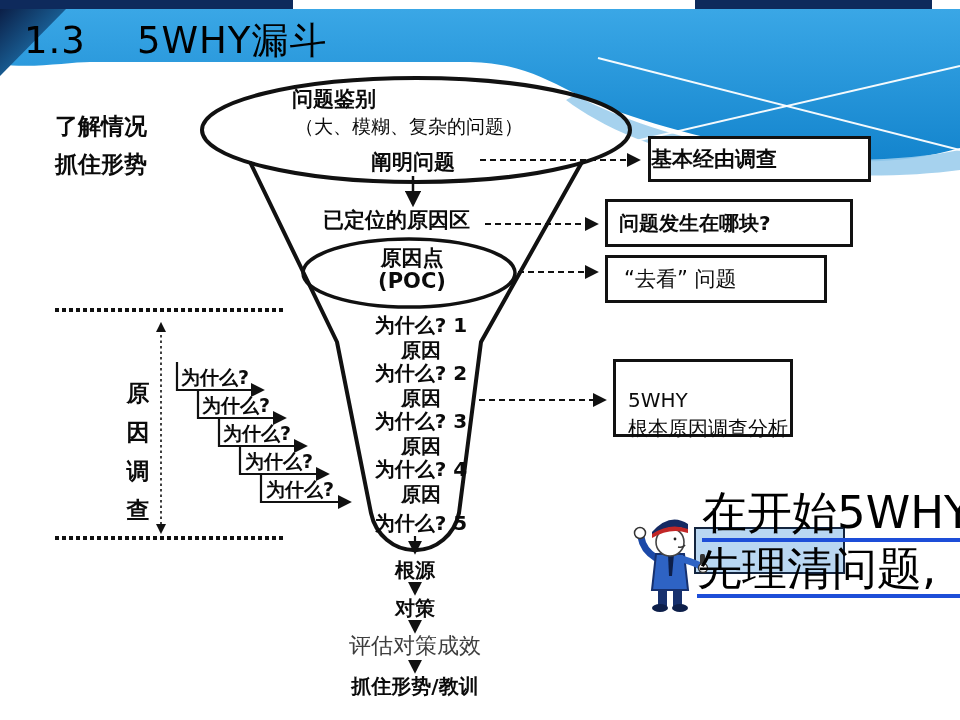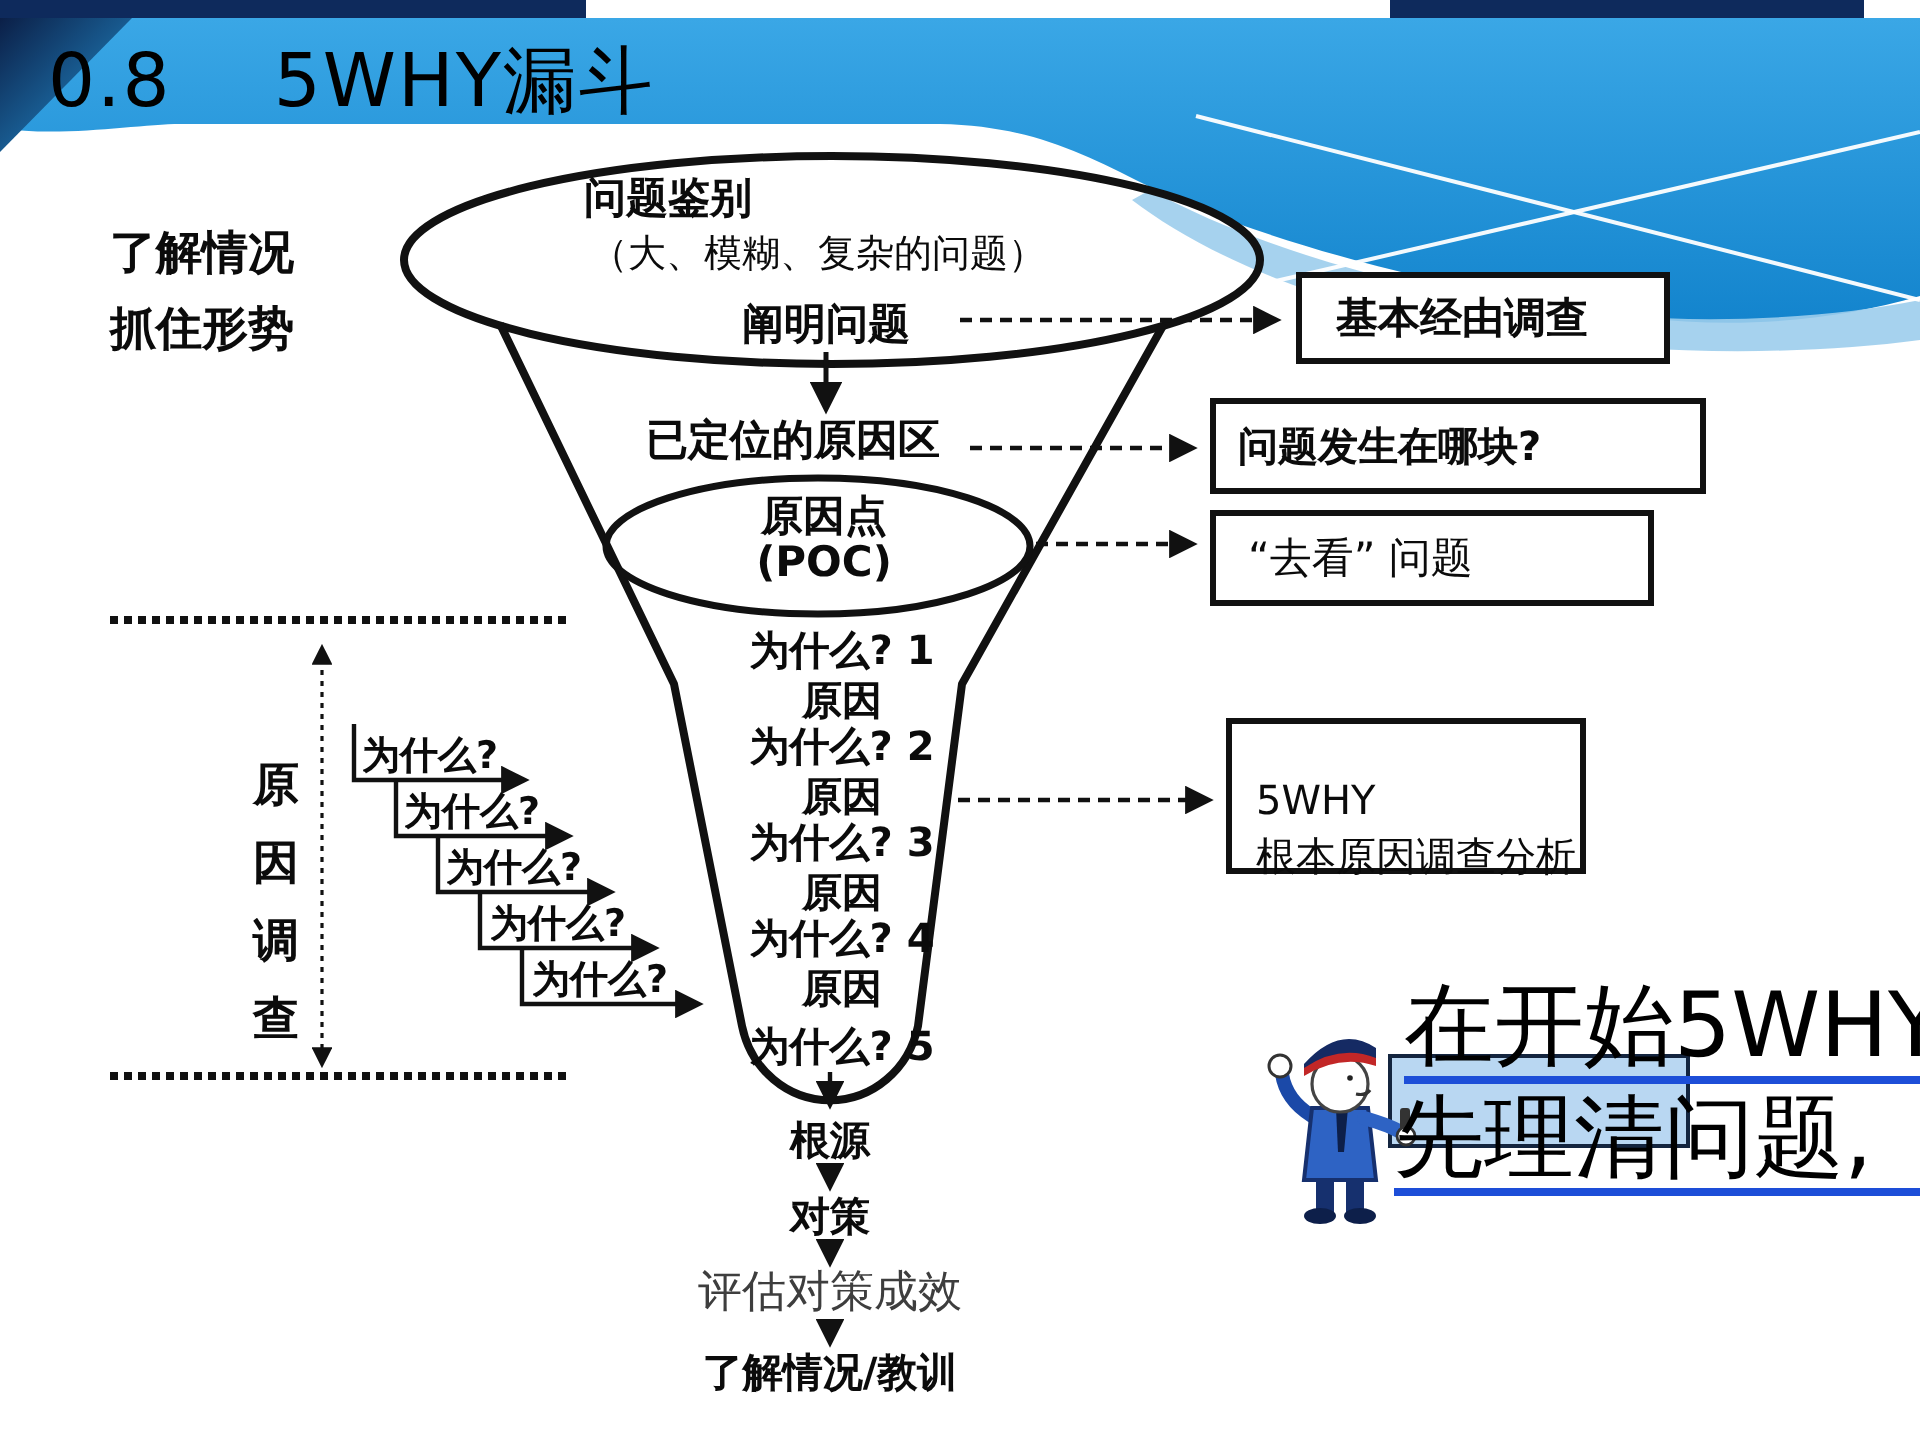--- a/index.html
+++ b/index.html
@@ -25,22 +25,22 @@
   .why{left:421px;font-size:20px;}
   .stair{font-size:19px;text-align:center;}
   #invest{left:124px;top:354px;width:28px;font-size:23px;font-weight:bold;
           line-height:39px;word-break:break-all;white-space:normal;text-align:center;margin-top:20px;}
   #f-root{left:415px;top:557px;font-size:20px;}
   #f-cm{left:415px;top:595px;font-size:20px;}
   #f-eval{left:415px;top:631px;font-size:22px;font-weight:400;color:#3e3e3e;}
   #f-std{left:415px;top:673px;font-size:20px;}
   .rbox{position:absolute;background:#fff;border:3px solid #111;z-index:3;
         color:#0b0b0b;box-sizing:border-box;}
-  #box1{left:648px;top:136px;width:187px;height:46px;line-height:41px;
-        font-size:21px;font-weight:bold;padding-left:17px;}
+  #box1{left:648px;top:136px;width:223px;height:46px;line-height:41px;
+        font-size:21px;font-weight:bold;}
   #box2{left:605px;top:199px;width:248px;height:48px;line-height:43px;
         font-size:20px;font-weight:bold;padding-left:11px;}
   #box3{left:605px;top:255px;width:222px;height:48px;line-height:43px;
         font-size:21px;padding-left:16px;}
   #box4{left:613px;top:359px;width:180px;height:78px;font-size:20px;
         padding:24px 0 0 12px;line-height:28px;}
   #board{position:absolute;left:694px;top:527px;width:151px;height:47px;
          background:#b9d7f2;border:2px solid #14253f;z-index:3;box-sizing:border-box;}
   .callout{position:absolute;font-size:45px;color:#000;white-space:nowrap;
            border-bottom:4px solid #1d4ed8;z-index:5;line-height:1.14;}
@@ -115,21 +115,21 @@
     <polyline points="219,418 219,446 305,446" fill="none" stroke="#111" stroke-width="2.2" marker-end="url(#ah)"></polyline>
     <polyline points="240,446 240,474 327,474" fill="none" stroke="#111" stroke-width="2.2" marker-end="url(#ah)"></polyline>
     <polyline points="261,474 261,502 349,502" fill="none" stroke="#111" stroke-width="2.2" marker-end="url(#ah)"></polyline>
 
     <line x1="415" y1="536" x2="415" y2="552" stroke="#111" stroke-width="2.2" marker-end="url(#ah)"></line>
     <line x1="415" y1="583" x2="415" y2="593" stroke="#111" stroke-width="2.2" marker-end="url(#ah)"></line>
     <line x1="415" y1="621" x2="415" y2="631" stroke="#111" stroke-width="2.2" marker-end="url(#ah)"></line>
     <line x1="415" y1="661" x2="415" y2="671" stroke="#111" stroke-width="2.2" marker-end="url(#ah)"></line>
   </svg>
 
-  <div id="title" class="txt">0.8    5WHY漏斗</div>
+  <div id="title" class="txt">1.3    5WHY漏斗</div>
 
   <div id="situ1" class="txt b situ">了解情况</div>
   <div id="situ2" class="txt b situ">抓住形势</div>
 
   <div id="f-top" class="txt b">问题鉴别</div>
   <div id="f-sub" class="txt">（大、模糊、复杂的问题）</div>
   <div id="f-clarify" class="txt b">阐明问题</div>
   <div id="f-located" class="txt b">已定位的原因区</div>
   <div id="poc1" class="txt b ctr">原因点</div>
   <div id="poc2" class="txt b ctr">(POC)</div>
@@ -148,21 +148,21 @@
 
   <div class="txt b stair" style="left:181px;top:365px">为什么?</div>
   <div class="txt b stair" style="left:202px;top:393px">为什么?</div>
   <div class="txt b stair" style="left:223px;top:421px">为什么?</div>
   <div class="txt b stair" style="left:245px;top:449px">为什么?</div>
   <div class="txt b stair" style="left:266px;top:477px">为什么?</div>
 
   <div id="f-root" class="txt b ctr">根源</div>
   <div id="f-cm" class="txt b ctr">对策</div>
   <div id="f-eval" class="txt ctr">评估对策成效</div>
-  <div id="f-std" class="txt b ctr">了解情况/教训</div>
+  <div id="f-std" class="txt b ctr">抓住形势/教训</div>
 
   <div id="box1" class="rbox">基本经由调查</div>
   <div id="box2" class="rbox">问题发生在哪块?</div>
   <div id="box3" class="rbox">“去看” 问题</div>
   <div id="box4" class="rbox">
     <div>5WHY</div>
     <div>根本原因调查分析</div>
   </div>
 
   <div id="board"></div>

